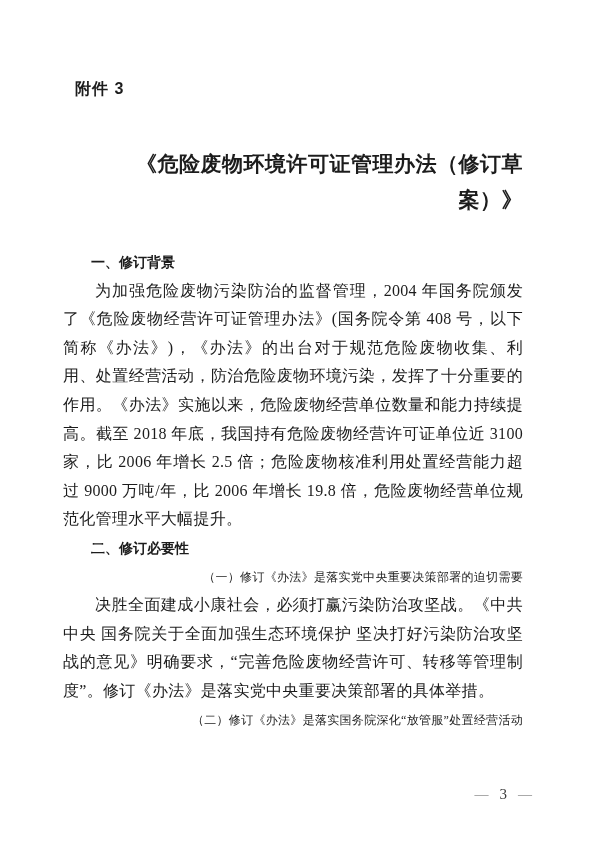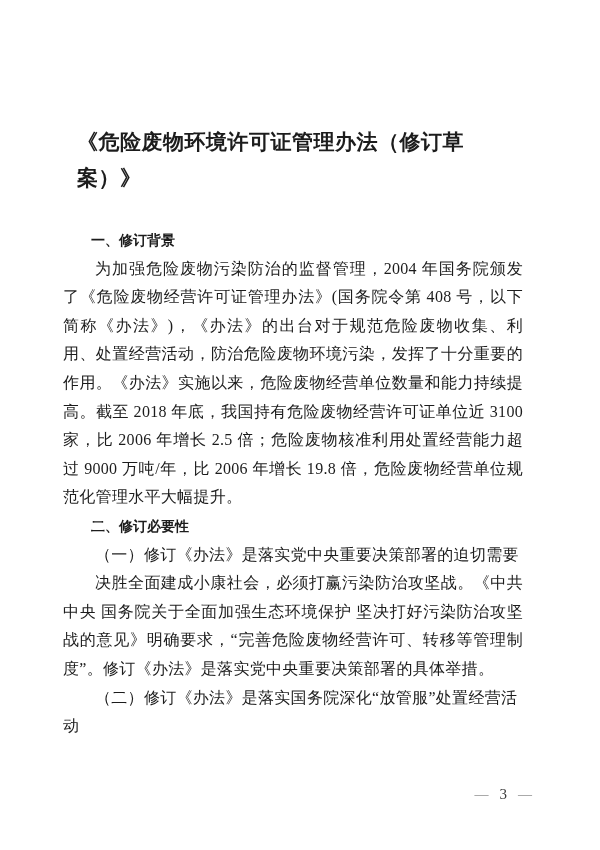--- a/index.html
+++ b/index.html
@@ -25,21 +25,21 @@
   .attachment-label {
     margin-left: 12px;
     font-family: "Liberation Sans", "DejaVu Sans", sans-serif;
     font-weight: 700;
     font-size: 16px;
     line-height: 22px;
     letter-spacing: 1px;
   }
   .doc-title {
     margin-top: 46px;
-    text-align: left;
+    text-align: right;
     font-family: "Liberation Sans", "DejaVu Sans", sans-serif;
     font-weight: 700;
     font-size: 21px;
     line-height: 36px;
     letter-spacing: 0.5px;
     margin-left: 14px;
   }
   .section-heading {
     margin-top: 30px;
     font-family: "Liberation Sans", "DejaVu Sans", sans-serif;
@@ -54,24 +54,25 @@
   p.body-para {
     margin: 0;
     font-size: 16px;
     line-height: 28.6px;
     text-align: justify;
     text-indent: 2em;
     letter-spacing: 0.3px;
   }
   .subsection-heading {
     margin: 0;
-    font-size: 16px;
+    font-size: 12px;
     line-height: 28.6px;
     text-indent: 2em;
     letter-spacing: 0.3px;
+    text-align: right;
   }
   .footer {
     position: absolute;
     right: 68px;
     top: 784px;
     font-size: 15px;
     line-height: 20px;
     white-space: nowrap;
   }
   .footer .dash {
@@ -83,20 +84,21 @@
     margin: 0 11px;
     font-family: "Liberation Serif", "DejaVu Serif", serif;
   }
 </style>
 </head>
 <body>
 
 <div class="page">
   <div class="content">
 
+    <div class="attachment-label">附件 3</div>
 
     <div class="doc-title">
       <div>《危险废物环境许可证管理办法（修订草案）》</div>
     </div>
 
     <div class="section-heading">一、修订背景</div>
 
     <p class="body-para">为加强危险废物污染防治的监督管理，2004 年国务院颁发了《危险废物经营许可证管理办法》(国务院令第 408 号，以下简称《办法》)，《办法》的出台对于规范危险废物收集、利用、处置经营活动，防治危险废物环境污染，发挥了十分重要的作用。《办法》实施以来，危险废物经营单位数量和能力持续提高。截至 2018 年底，我国持有危险废物经营许可证单位近 3100 家，比 2006 年增长 2.5 倍；危险废物核准利用处置经营能力超过 9000 万吨/年，比 2006 年增长 19.8 倍，危险废物经营单位规范化管理水平大幅提升。</p>
 
     <div class="section-heading second">二、修订必要性</div>

